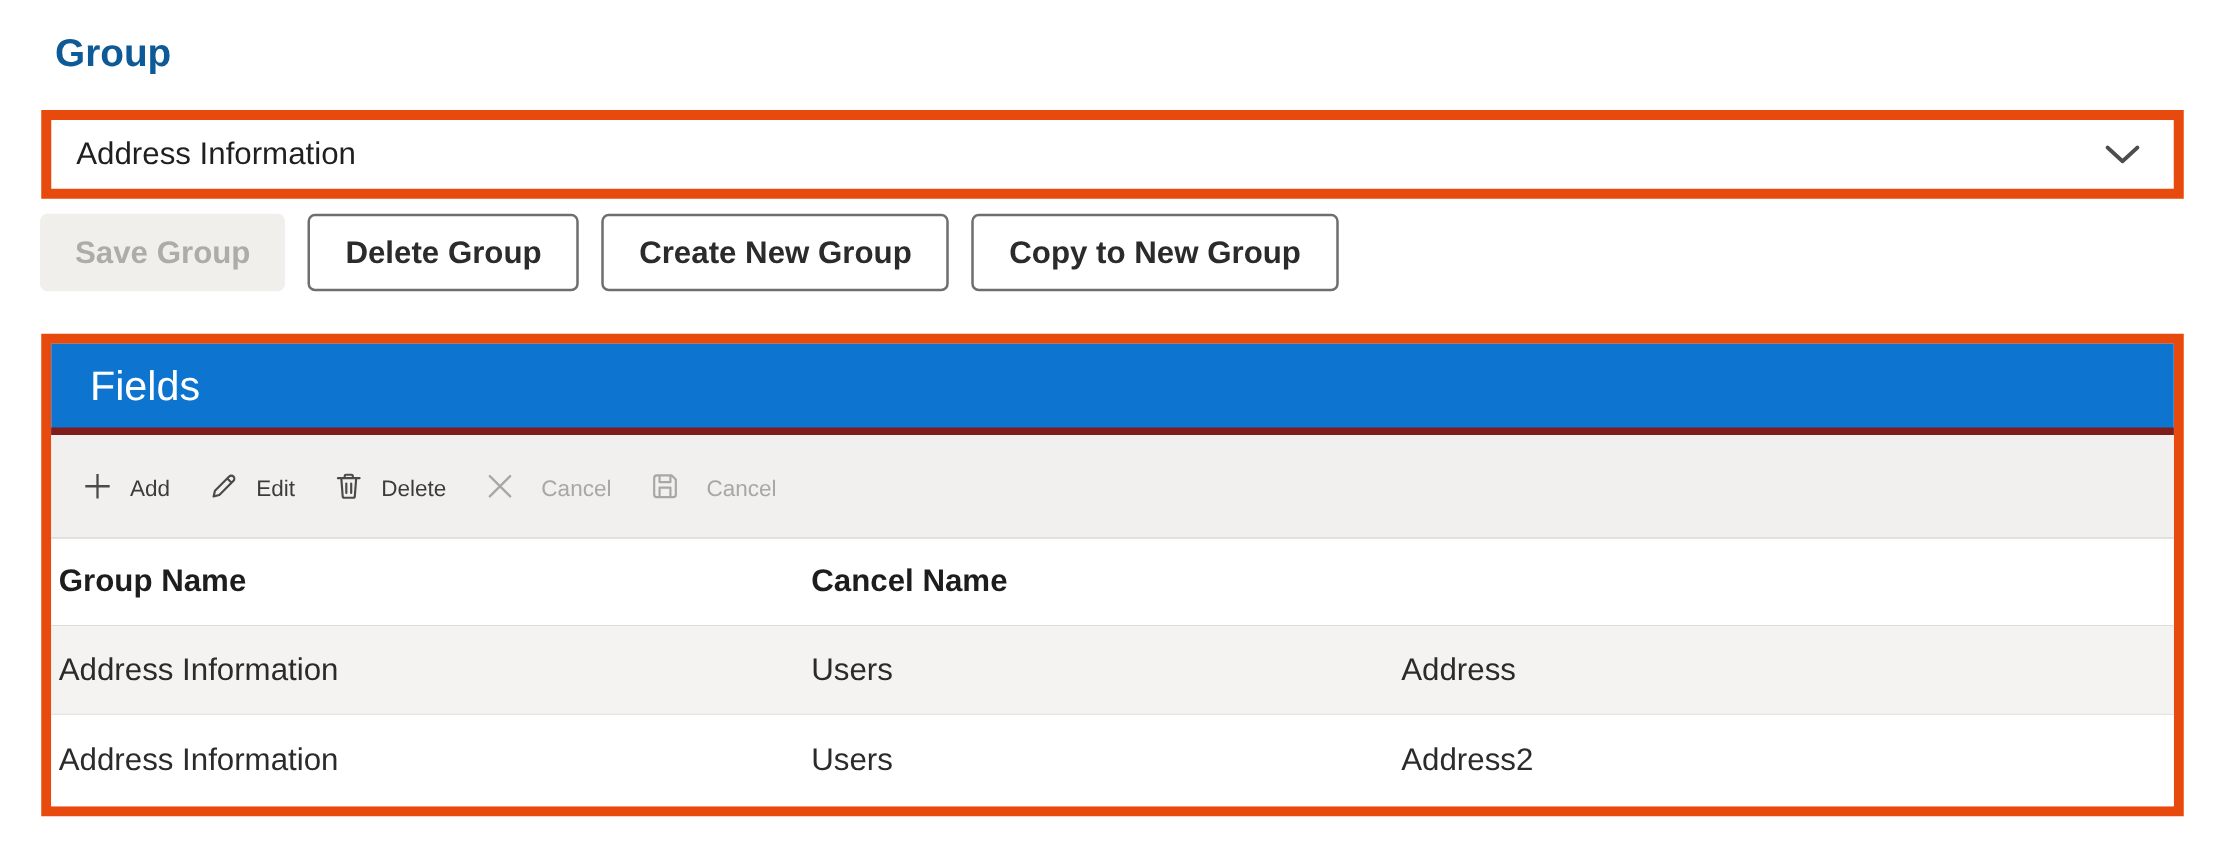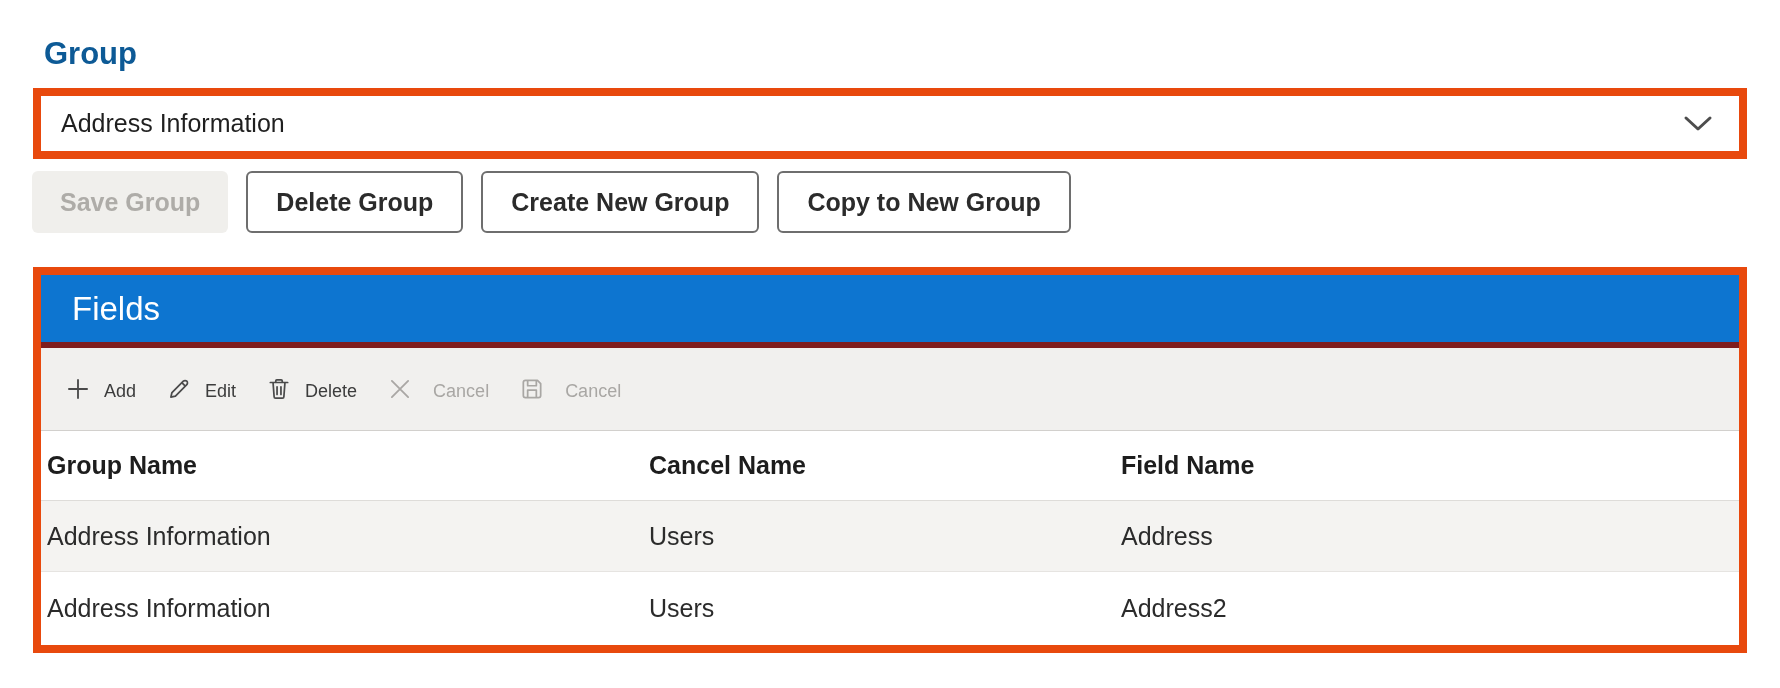--- a/index.html
+++ b/index.html
@@ -5,21 +5,21 @@
   * { margin:0; padding:0; box-sizing:border-box; }
   html,body { background:#ffffff; }
   body {
     width:1780px; height:688px;
     font-family:"Liberation Sans", sans-serif;
     position:relative; overflow:hidden;
     color:#2b2b2b;
   }
 
   .page-title {
-    position:absolute; left:44px; top:36px;
+    position:absolute; left:44px; top:25px;
     font-size:31px; font-weight:bold; color:#0d5a96;
   }
 
   
   .select-box {
     position:absolute; left:33px; top:88px;
     width:1714px; height:71px;
     border:8px solid #e8490d;
     background:#ffffff;
     display:flex; align-items:center;
@@ -161,21 +161,20 @@
             <path d="M8 4v5h8V4M8 20v-7h8v7" fill="none" stroke="currentColor" stroke-width="1.6" stroke-linejoin="round"></path>
           </svg>
       </span>
       <span>Cancel</span>
     </div>
   </div>
 
   <div class="grid-row thead">
     <div>Group Name</div>
     <div>Cancel Name</div>
-    <div>Field Name</div>
   </div>
 
   <div class="grid-row trow alt">
     <div>Address Information</div>
     <div>Users</div>
     <div>Address</div>
   </div>
 
   <div class="grid-row trow last">
     <div>Address Information</div>

